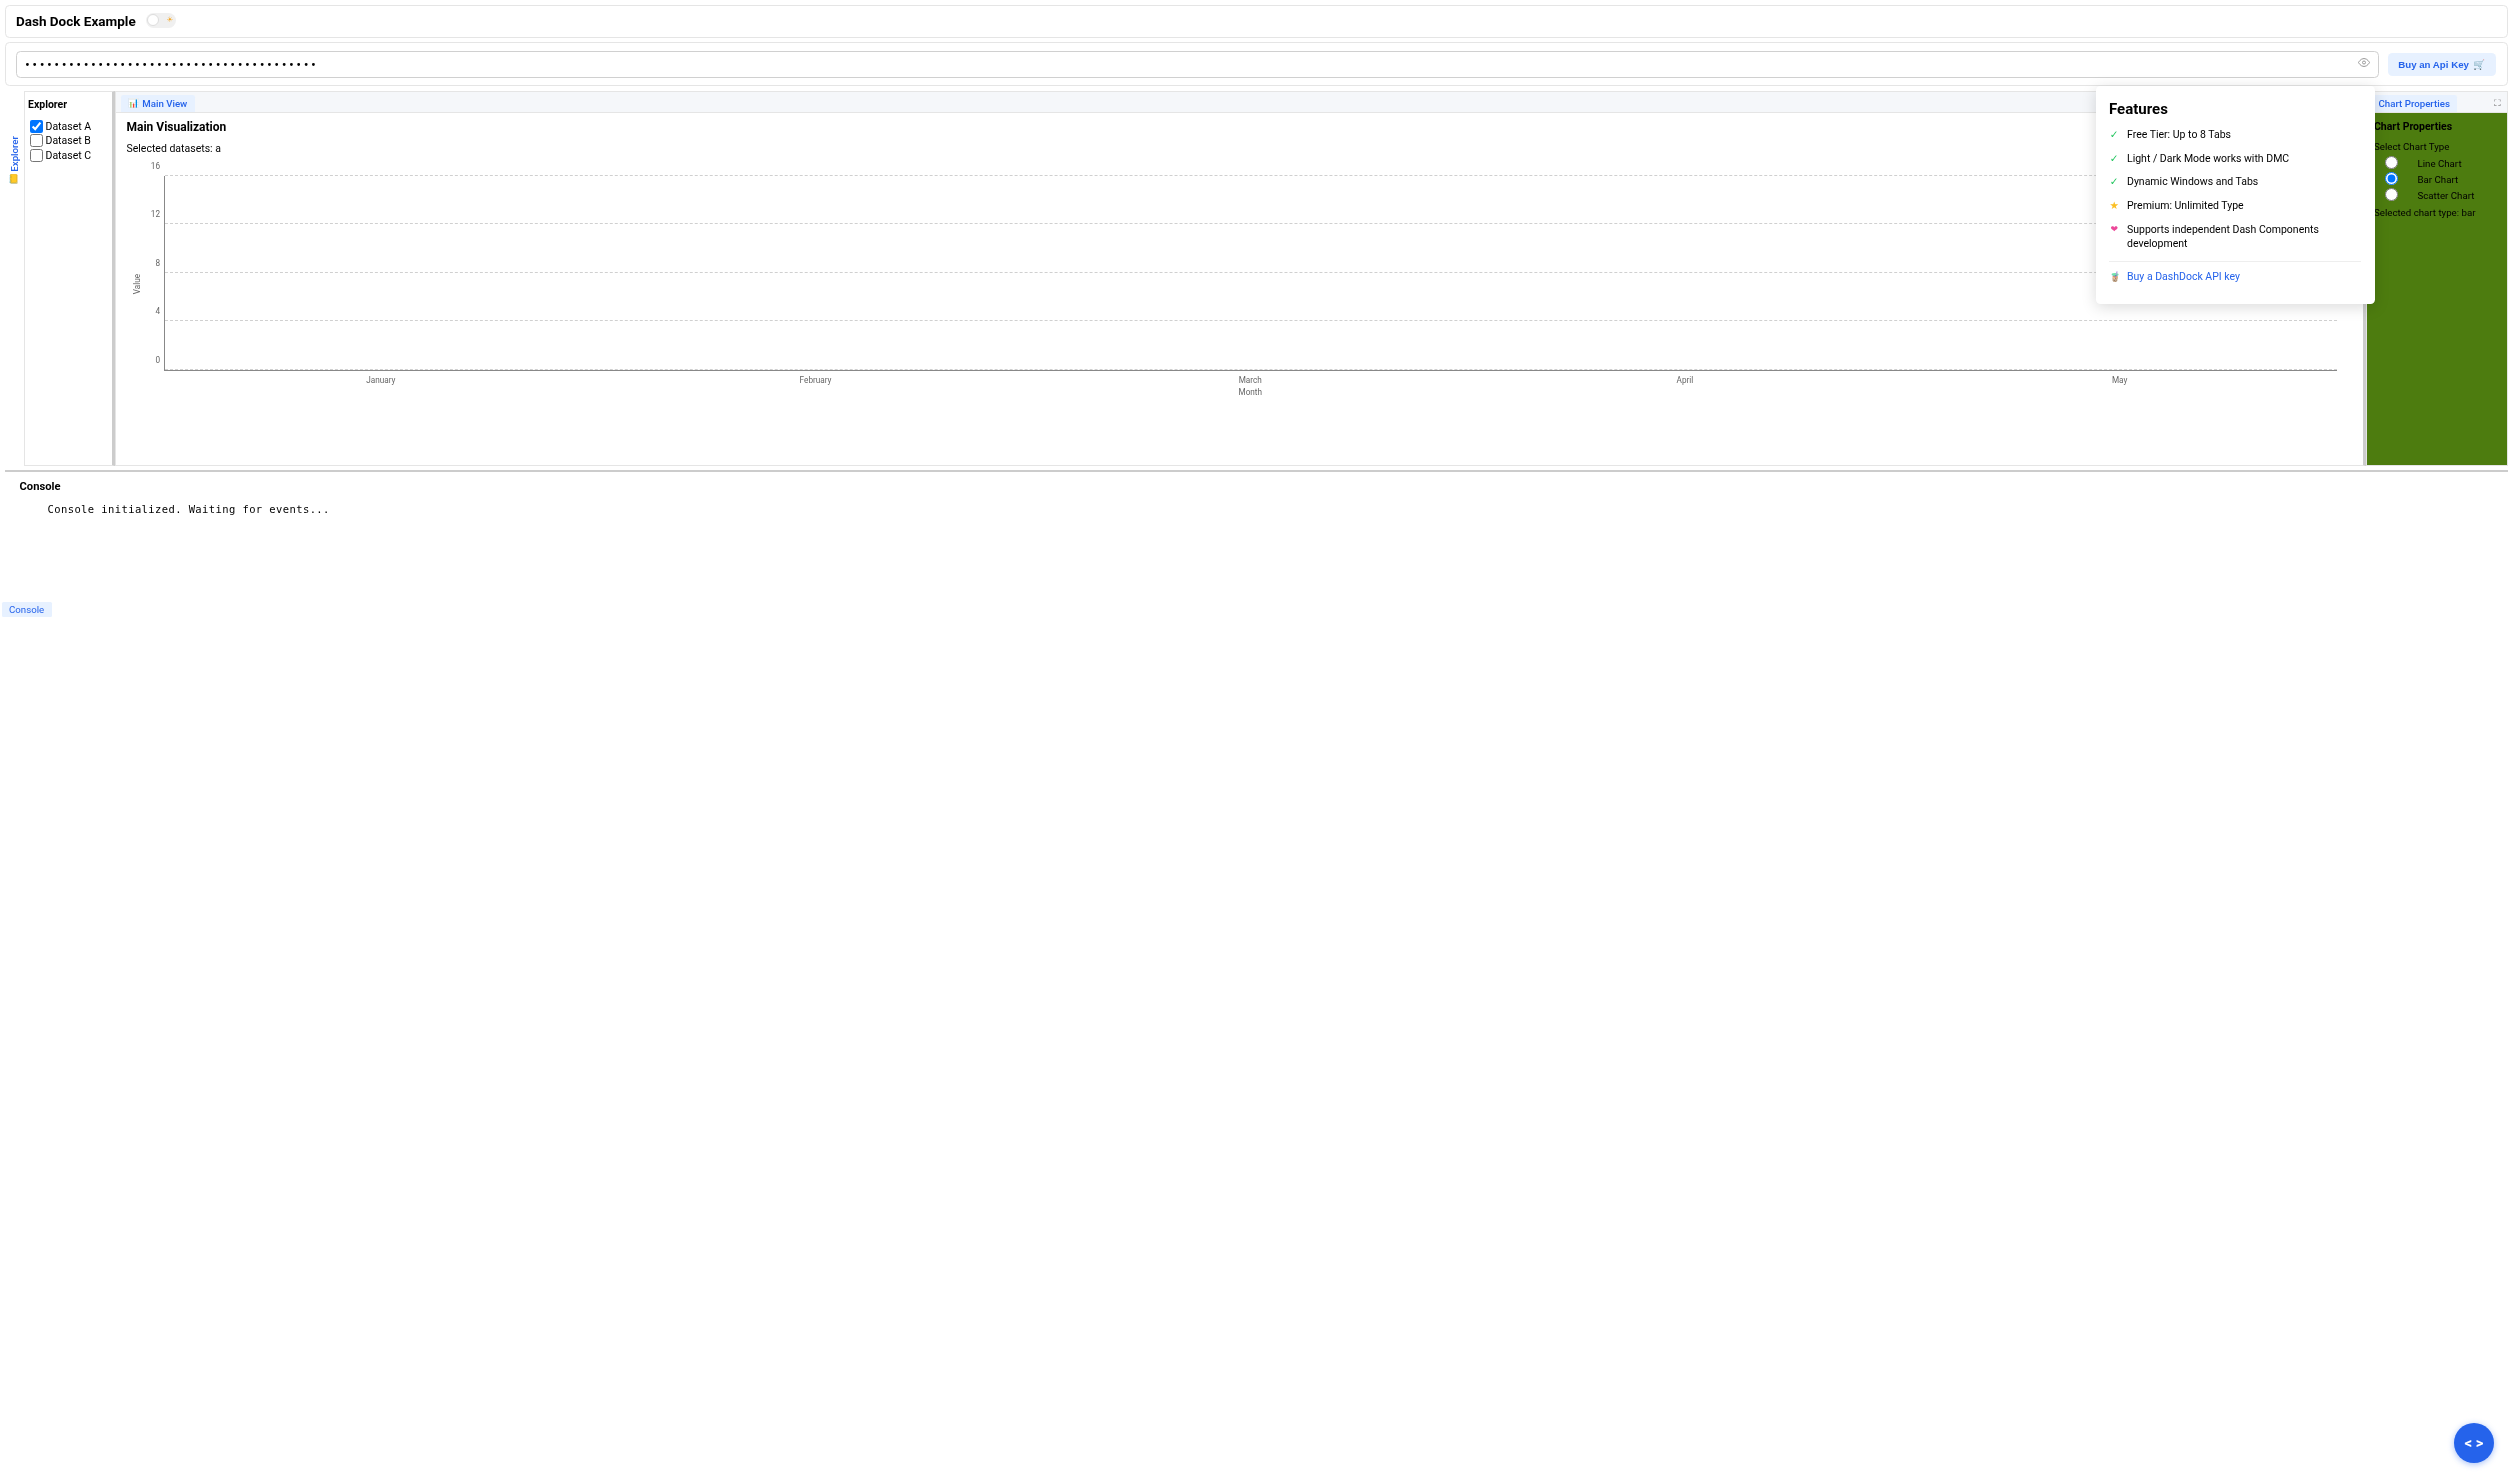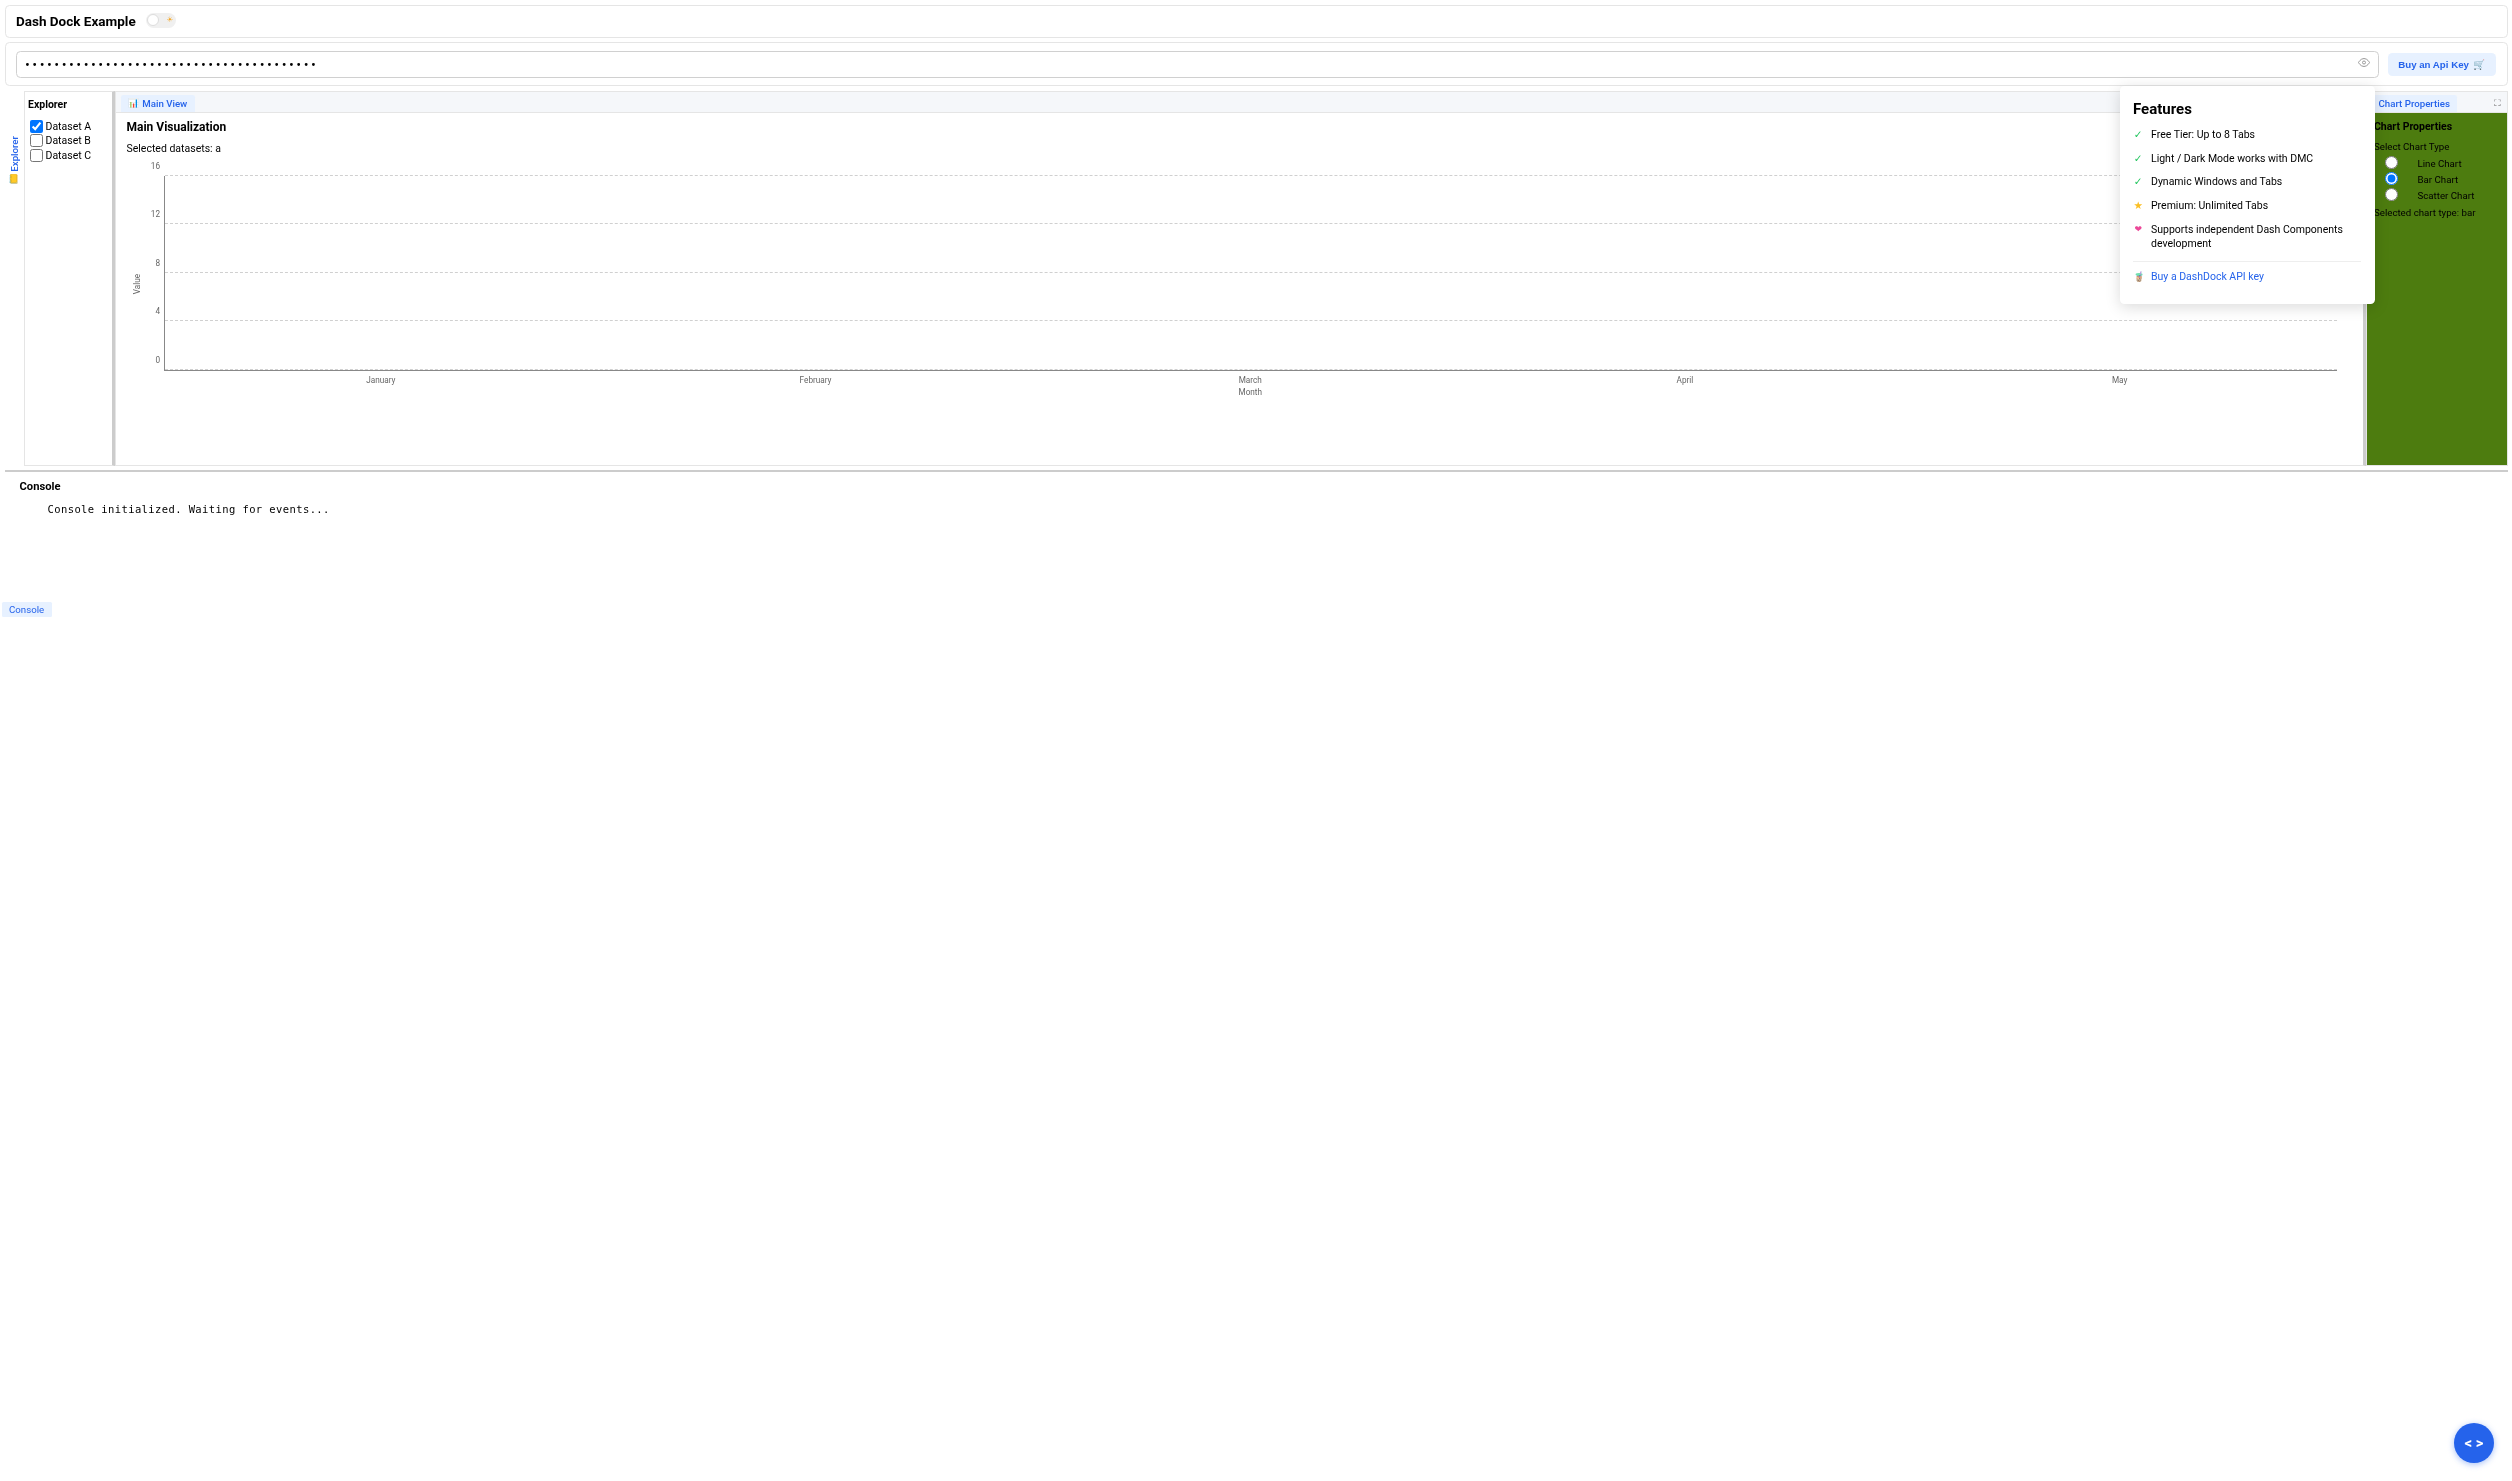--- a/index.html
+++ b/index.html
@@ -52,21 +52,21 @@
   .props-panel { width: 142px; border: 0.7px solid #e5e5e5; background: #4d7c0f; display: flex; flex-direction: column; }
   .props-tab-strip { background: #f5f7fa; border-bottom: 0.7px solid #e5e5e5; padding: 3px 4.5px 0 4.5px; display: flex; align-items: center; justify-content: space-between; }
   .expand-icon { font-size: 9px; cursor: pointer; color: #666; margin-right: 1.5px; }
   .props-body { padding: 7.5px; }
   .props-title { font-weight: 700; font-size: 10.5px; margin-bottom: 7.5px; white-space: nowrap; overflow: hidden; }
   .props-label { font-size: 9.7px; margin-bottom: 4.5px; white-space: nowrap; overflow: hidden; }
   .radio-row { display: flex; align-items: flex-end; gap: 20px; font-size: 9.7px; margin-bottom: 3px; margin-left: 10.5px; }
   .radio-row input { margin: 0; }
   .selected-text { font-size: 9.7px; margin-top: 6px; white-space: nowrap; overflow: hidden; }
   
-  .popover { position: absolute; top: -4.5px; right: 133px; width: 255px; background: #fff; border-radius: 4.5px; box-shadow: 0 3px 15px rgba(0,0,0,0.15); padding: 13.5px 13.5px 10.5px 13.5px; z-index: 100; }
+  .popover { position: absolute; top: -4.5px; right: 133px; width: 279px; background: #fff; border-radius: 4.5px; box-shadow: 0 3px 15px rgba(0,0,0,0.15); padding: 13.5px 13.5px 10.5px 13.5px; z-index: 100; }
   .popover-title { font-weight: 700; font-size: 15px; margin-bottom: 10.5px; }
   .feature-row { display: flex; align-items: flex-start; gap: 7.5px; font-size: 10.5px; margin-bottom: 9px; line-height: 1.4; }
   .feature-icon { width: 10.5px; flex-shrink: 0; text-align: center; }
   .check { color: #22c55e; }
   .star { color: #fbbf24; }
   .heart { color: #ec4899; font-size: 9px; }
   .drink { font-size: 9.7px; }
   .popover-divider { border-top: 0.7px solid #eee; margin: 4.5px 0 7.5px 0; }
   .popover-link { color: #2563eb; text-decoration: none; }
   
@@ -225,21 +225,21 @@
         <div class="feature-row">
           <span class="feature-icon check">✓</span>
           <span>Light / Dark Mode works with DMC</span>
         </div>
         <div class="feature-row">
           <span class="feature-icon check">✓</span>
           <span>Dynamic Windows and Tabs</span>
         </div>
         <div class="feature-row">
           <span class="feature-icon star">★</span>
-          <span>Premium: Unlimited Tabs</span>
+          <span>Premium: Unlimited Type</span>
         </div>
         <div class="feature-row">
           <span class="feature-icon heart">❤</span>
           <span>Supports independent Dash Components development</span>
         </div>
       </div>
     <div class="popover-divider"></div>
     <div class="feature-row">
       <span class="feature-icon drink">🧋</span>
       <a href="#" class="popover-link">Buy a DashDock API key</a>

